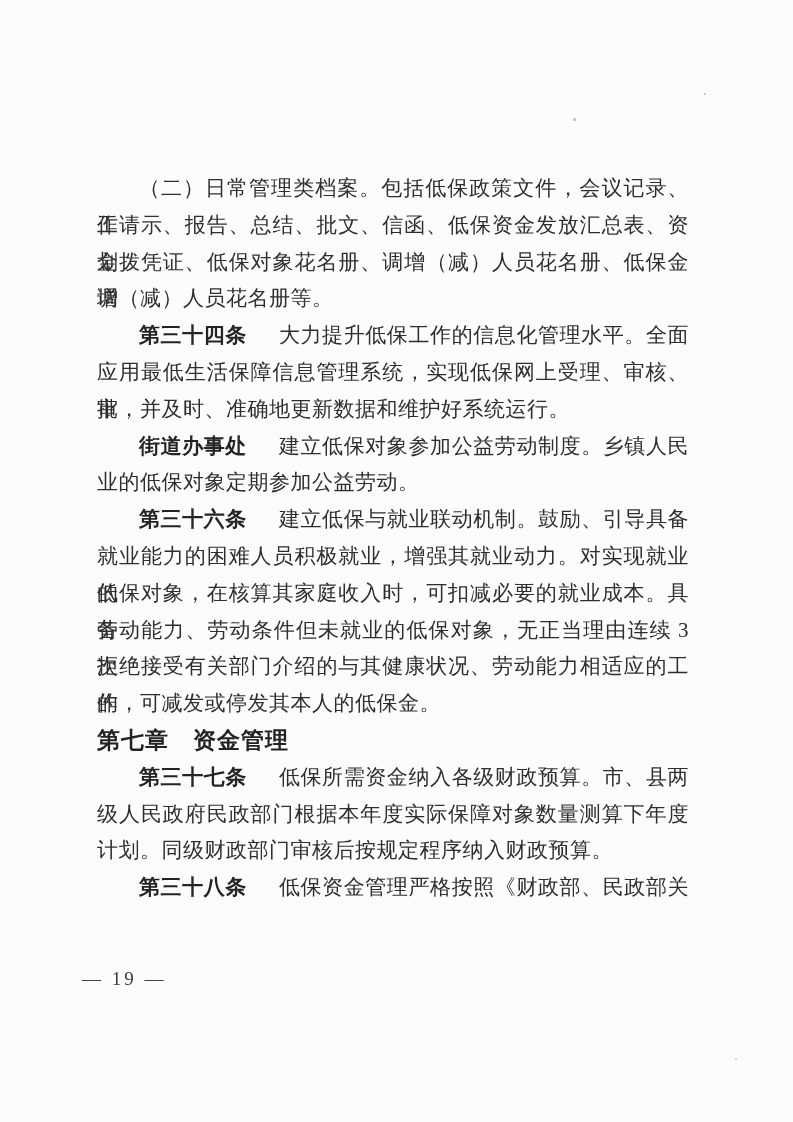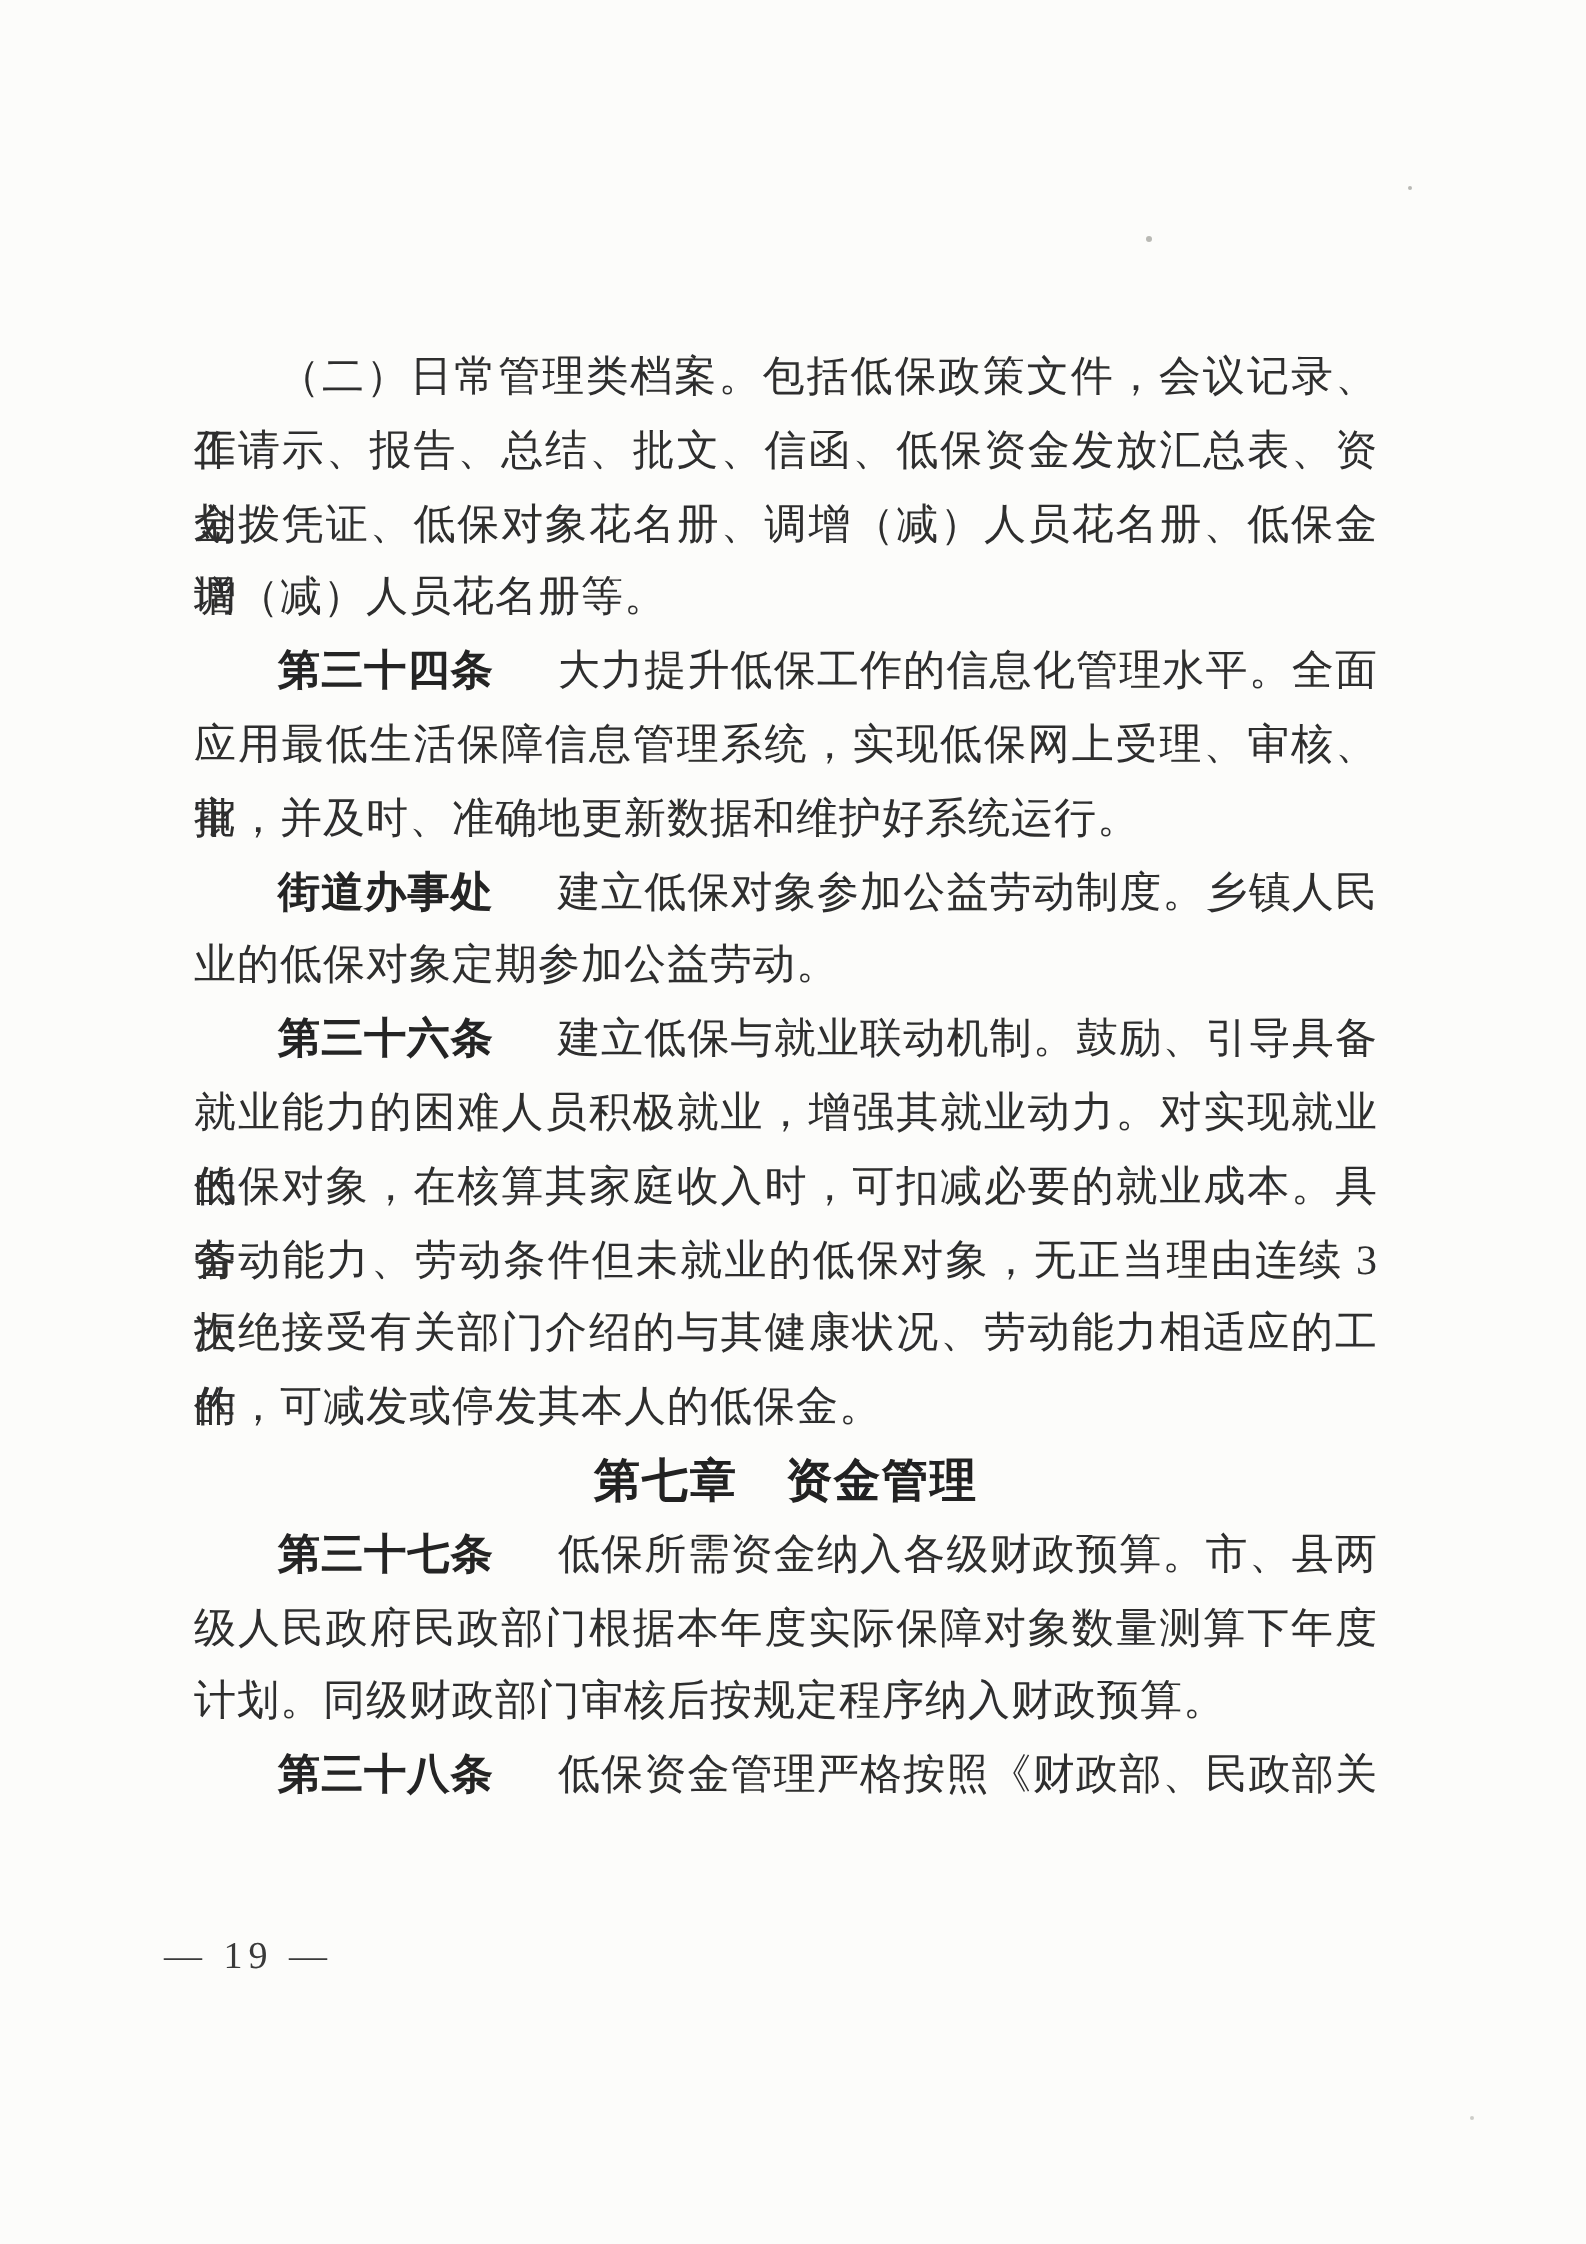--- a/index.html
+++ b/index.html
@@ -39,21 +39,21 @@
   }
   .b{
     font-weight:700;
     font-family:"Liberation Sans","DejaVu Sans",sans-serif;
     margin-right:32px;
     color:#242424;
   }
   .heading{
     height:36.8px;
     line-height:36.8px;
-    text-align:center;
+    text-align:left;
     font-weight:700;
     font-size:23px;
     font-family:"Liberation Sans","DejaVu Sans",sans-serif;
     color:#222;
     letter-spacing:1px;
   }
   .page-number{
     position:absolute;
     left:82px;top:968px;
     font-size:19px;

